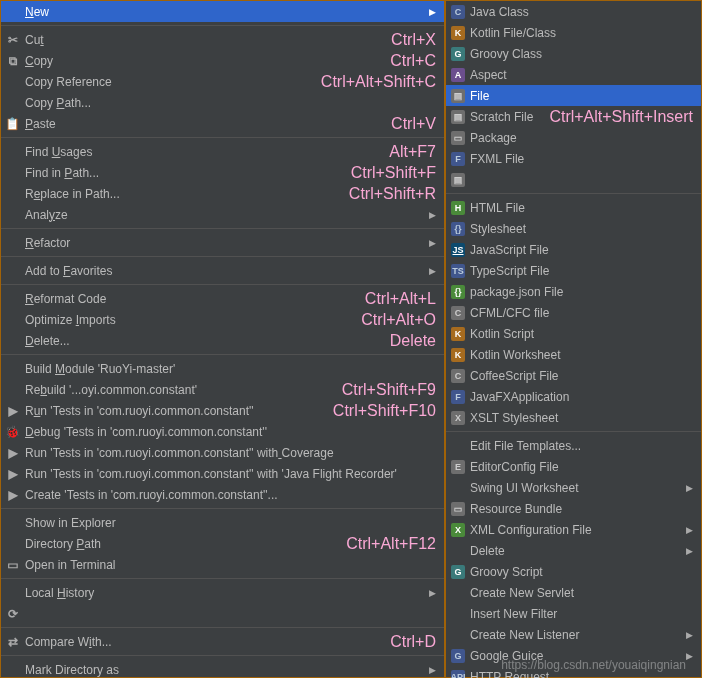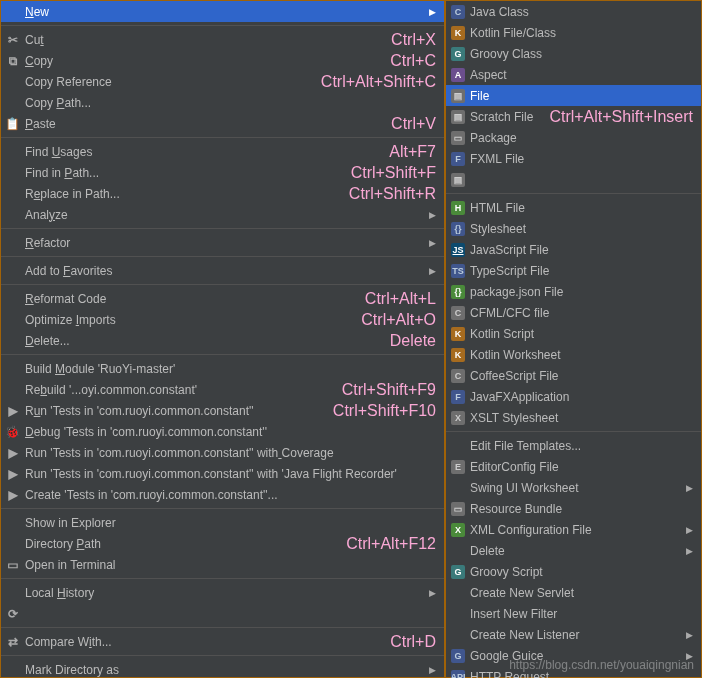--- a/index.html
+++ b/index.html
@@ -48,21 +48,21 @@
   .ico { width:14px; height:14px; border-radius:2px; display:flex; align-items:center; justify-content:center; font-size:9px; font-weight:bold; font-family:Arial; }
   .c-blue{background:#40568d;color:#bcd;}
   .c-orange{background:#a66b1f;color:#fff;}
   .c-green{background:#4a8a3a;color:#fff;}
   .c-gray{background:#6e6e6e;color:#ccc;}
   .c-purple{background:#6b4e8e;color:#fff;}
   .c-teal{background:#3a7a7a;color:#fff;}
   .c-yellow{background:#0c4a6e;color:#fff;text-decoration:underline;}
   .watermark {
     position: absolute;
-    right: 8px;
+    right: 16px;
     bottom: 6px;
     color: rgba(255,255,255,0.35);
     font-size: 12px;
     pointer-events: none;
   }
 </style>
 </head>
 <body>
 
 <div class="menu-panel left-panel" id="left-panel">

